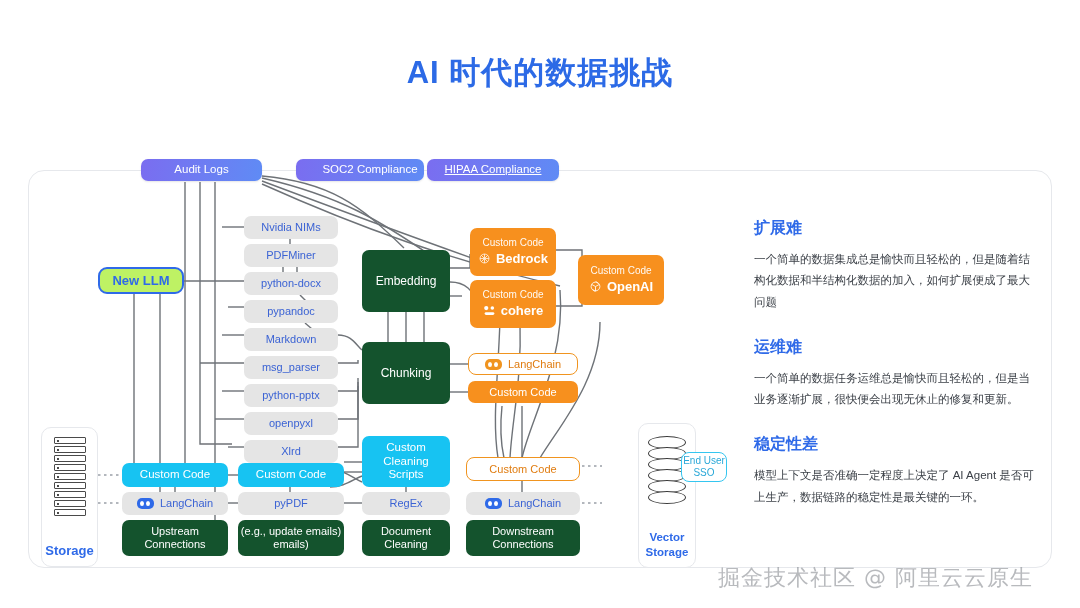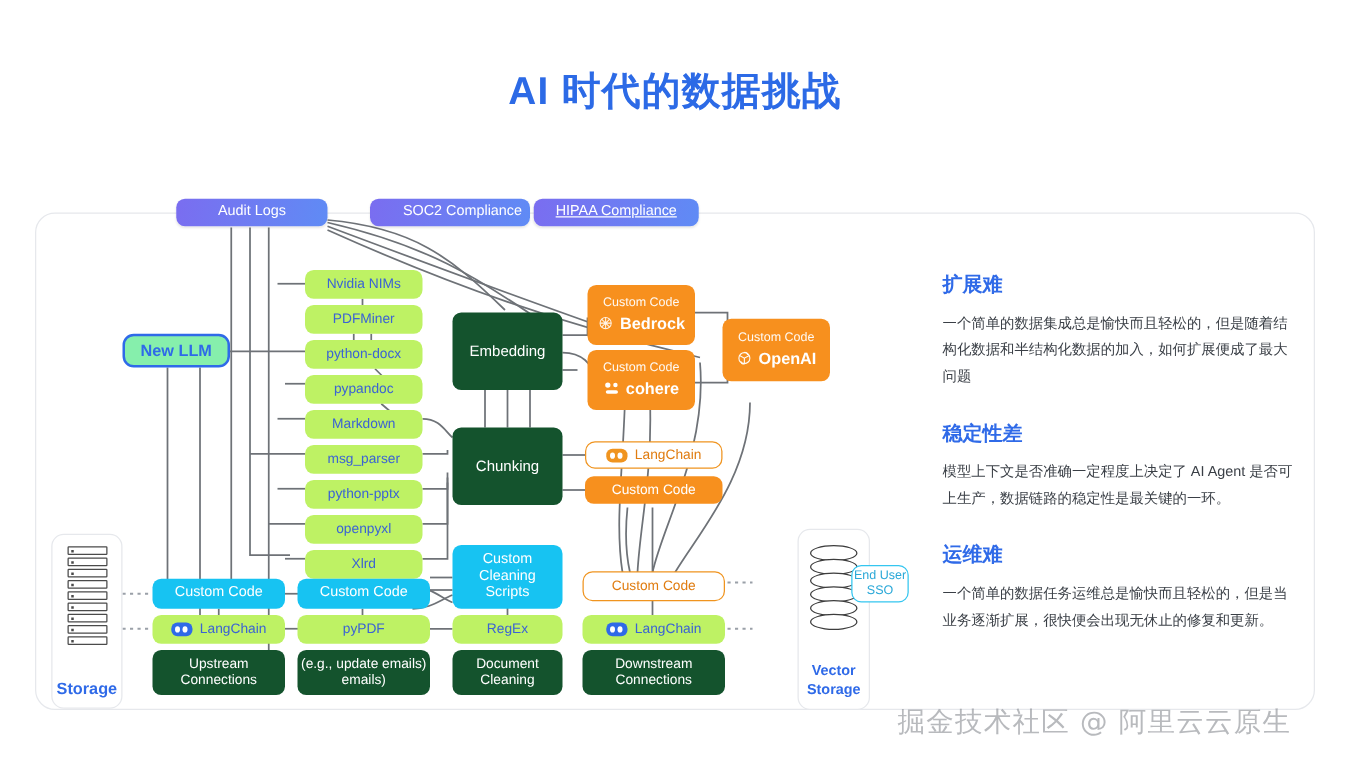--- a/index.html
+++ b/index.html
@@ -46,26 +46,26 @@
   .badge{
     height:22px; border-radius:7px;
     background:linear-gradient(100deg,#7a6df0 0%,#6f7bf2 45%,#5f8bf5 100%);
     color:#fff; font-size:11.5px;
     box-shadow:0 1px 2px rgba(0,0,0,.10);
   }
 
   
   .chip{
     height:23px; border-radius:7px;
-    background:#bef264; color:#3b63d4; font-size:11px;
+    background:#e5e5e5; color:#3b63d4; font-size:11px;
   }
 
   
   .outline-blue{
-    background:#86efac; border:2px solid #2f6ae8;
+    background:#bef264; border:2px solid #2f6ae8;
     color:#2f6ae8; font-weight:bold; font-size:13px;
     border-radius:9px;
     align-items:center;
   }
 
   
   .blue{
     background:#14532d; color:#fff; font-size:12px; border-radius:7px;
   }
   .blue.small{ font-size:11px; }
@@ -424,24 +424,24 @@
     <span>End User
 SSO</span>
   </div>
 
   <div class="rpanel">
     <div class="rsec">
       <h3>扩展难</h3>
       <p>一个简单的数据集成总是愉快而且轻松的，但是随着结构化数据和半结构化数据的加入，如何扩展便成了最大问题</p>
     </div>
     <div class="rsec">
+      <h3>运维难</h3>
+      <p>一个简单的数据任务运维总是愉快而且轻松的，但是当业务逐渐扩展，很快便会出现无休止的修复和更新。</p>
+    </div>
+    <div class="rsec">
       <h3>稳定性差</h3>
       <p>模型上下文是否准确一定程度上决定了 AI Agent 是否可上生产，数据链路的稳定性是最关键的一环。</p>
     </div>
-    <div class="rsec">
-      <h3>运维难</h3>
-      <p>一个简单的数据任务运维总是愉快而且轻松的，但是当业务逐渐扩展，很快便会出现无休止的修复和更新。</p>
-    </div>
   </div>
 
   <div class="watermark">掘金技术社区 @ 阿里云云原生</div>
 
 </div>
 
 </body></html>

